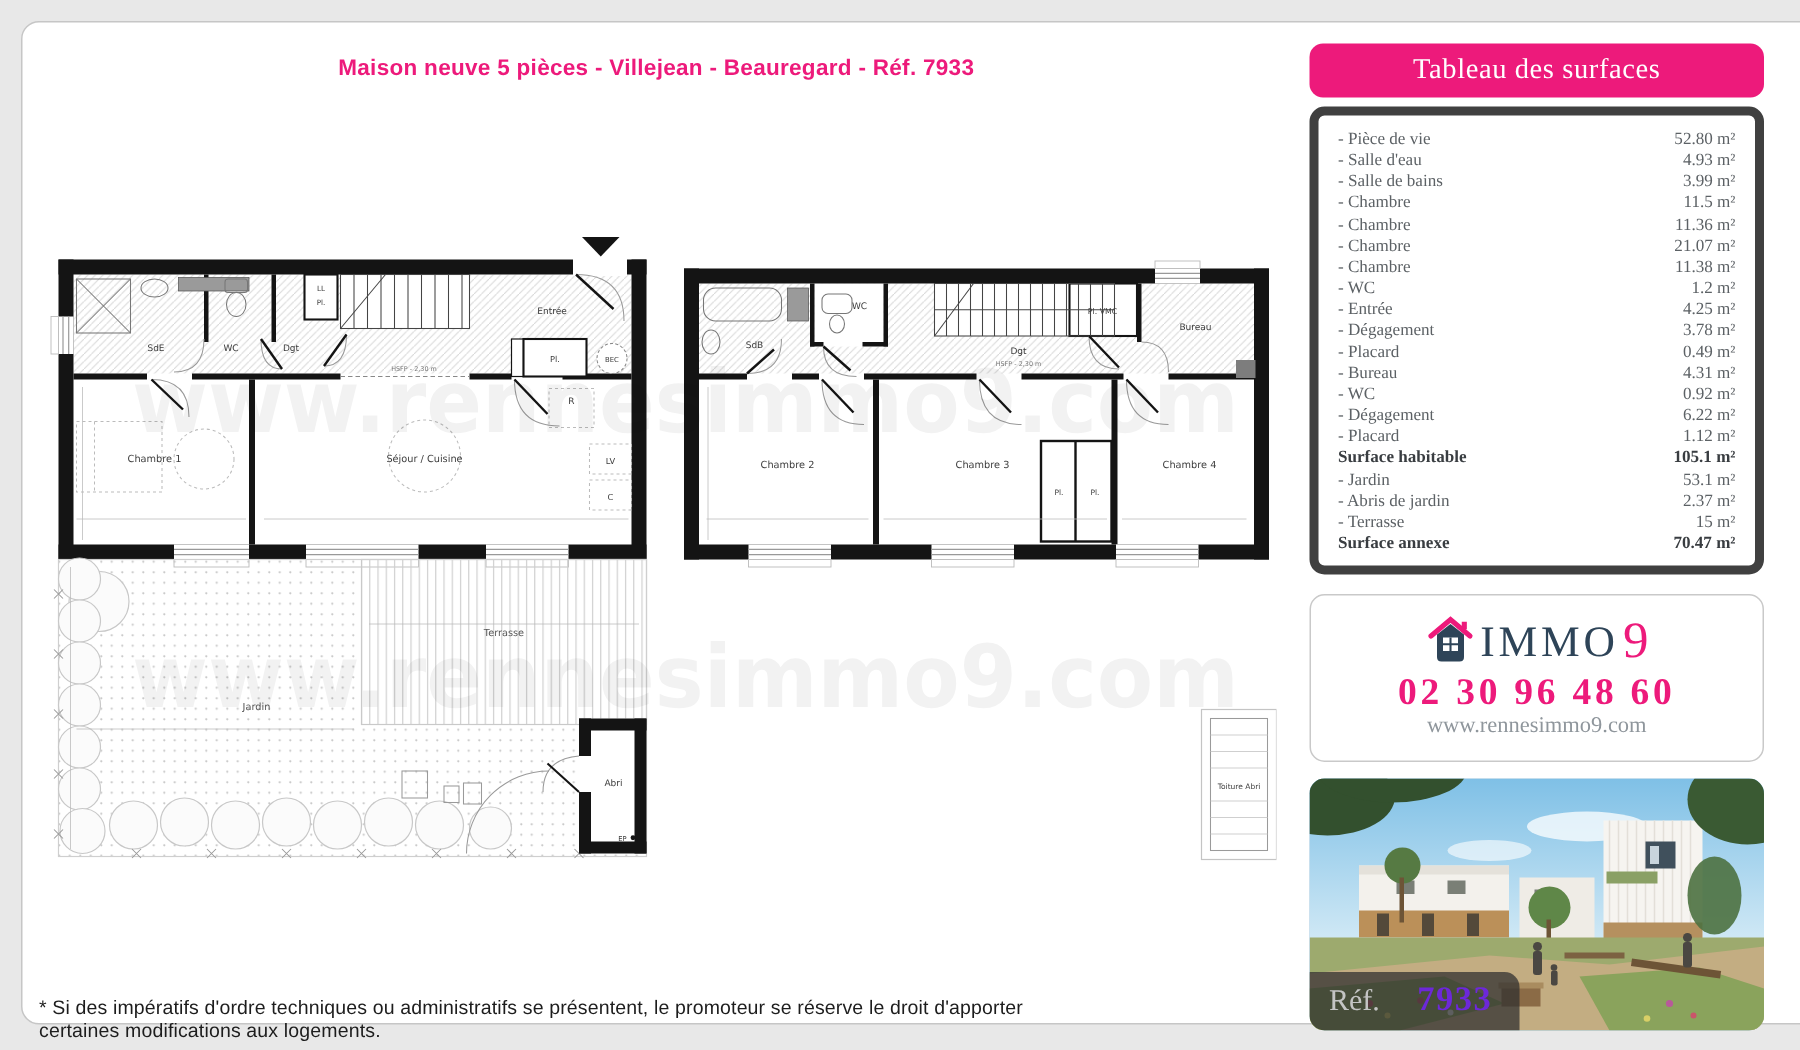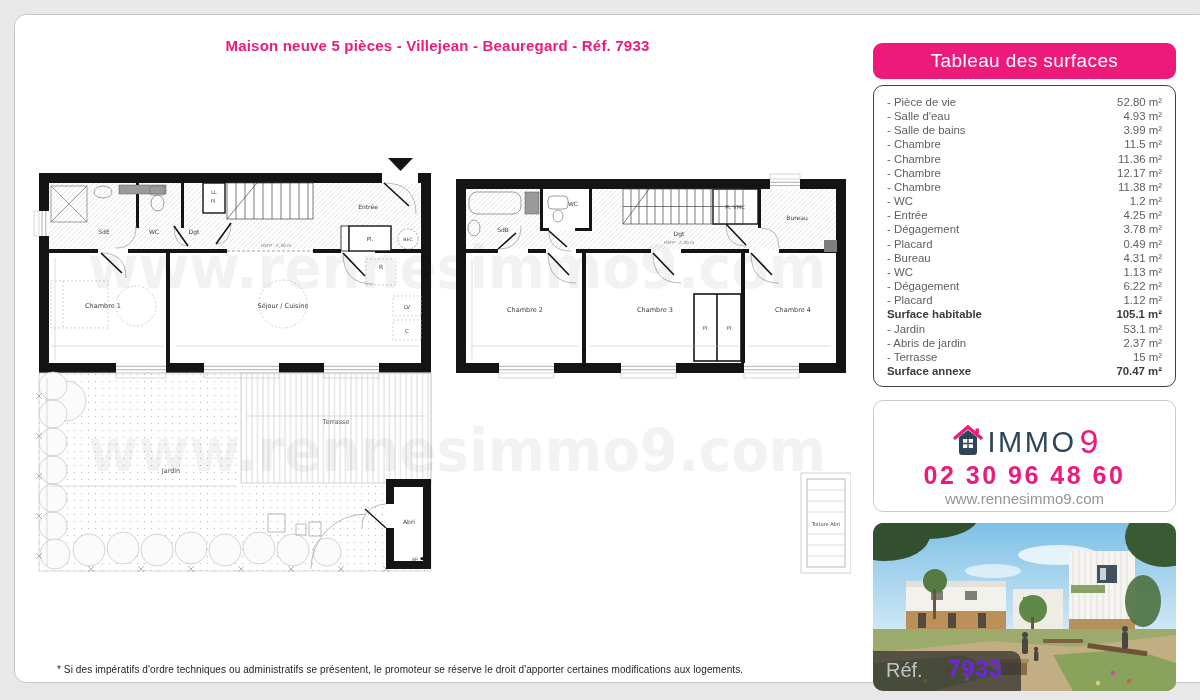--- a/index.html
+++ b/index.html
@@ -14,40 +14,40 @@
     background:#ffffff;border:1px solid #c6c6c6;border-radius:12px;padding-left:28px;
   }
   .title{
     position:absolute;left:0;top:22px;width:845px;text-align:center;
     color:#ED1A7B;font-size:15px;font-weight:bold;letter-spacing:.2px;
   }
   .plans{position:absolute;left:16px;top:141px;}
   .plan-label{fill:#3c3c3c;}
   .footnote{
     position:absolute;left:11px;top:649px;width:700px;
-    font-size:10px;color:#1d1d1d;letter-spacing:.1px;margin-left:31px;
+    font-size:13px;color:#1d1d1d;letter-spacing:.1px;
   }
   
-  .right{position:absolute;left:858px;top:28px;width:303px;}
+  .right{position:absolute;left:858px;top:14px;width:303px;font-family:Liberation Serif, serif;}
   .surf-header{
     height:36px;border-radius:9px;background:#ED1A7B;color:#fff;
     display:flex;align-items:center;justify-content:center;
     font-size:19px;letter-spacing:.4px;
   }
   .surf-table{
-    margin-top:6px;border:1px solid #404040;border-radius:10px;
+    margin-top:6px;border:6px solid #404040;border-radius:10px;
     padding:9px 13px;height:282px;background:#fff;
   }
   .srow{display:flex;justify-content:space-between;font-size:11.4px;line-height:14.15px;color:#5c6165;}
   .srow.bold{font-weight:bold;color:#393d41;}
   .contact{
     margin-top:13px;height:110px;border:1px solid #c9c9c9;border-radius:10px;
     background:#fff;text-align:center;
   }
-  .logo{margin-top:23px;display:flex;justify-content:center;align-items:flex-end;gap:3px;}
+  .logo{margin-top:13px;display:flex;justify-content:center;align-items:flex-end;gap:3px;}
   .b-immo{font-size:29px;color:#2E4458;letter-spacing:2.5px;font-weight:500;line-height:1;}
   .b-9{font-size:34px;color:#ED1A7B;font-weight:500;line-height:.92;}
   .phone{margin-top:6px;font-size:25px;font-weight:bold;color:#ED1A7B;letter-spacing:2.5px;line-height:1;}
   .website{font-size:15px;color:#8f969c;margin-top:2px;}
   .photo{
     margin-top:11px;height:168px;border-radius:10px;overflow:hidden;
     position:relative;background:#9cc4dd;
   }
   .ref-badge{
     position:absolute;left:0;bottom:0;
@@ -412,21 +412,21 @@
         <div class="srow">
           <span>- Chambre</span>
           <span>11.5 m²</span>
         </div>
         <div class="srow">
           <span>- Chambre</span>
           <span>11.36 m²</span>
         </div>
         <div class="srow">
           <span>- Chambre</span>
-          <span>12.17 m²</span>
+          <span>21.07 m²</span>
         </div>
         <div class="srow">
           <span>- Chambre</span>
           <span>11.38 m²</span>
         </div>
         <div class="srow">
           <span>- WC</span>
           <span>1.2 m²</span>
         </div>
         <div class="srow">
@@ -440,21 +440,21 @@
         <div class="srow">
           <span>- Placard</span>
           <span>0.49 m²</span>
         </div>
         <div class="srow">
           <span>- Bureau</span>
           <span>4.31 m²</span>
         </div>
         <div class="srow">
           <span>- WC</span>
-          <span>1.13 m²</span>
+          <span>0.92 m²</span>
         </div>
         <div class="srow">
           <span>- Dégagement</span>
           <span>6.22 m²</span>
         </div>
         <div class="srow">
           <span>- Placard</span>
           <span>1.12 m²</span>
         </div>
         <div class="srow bold">

